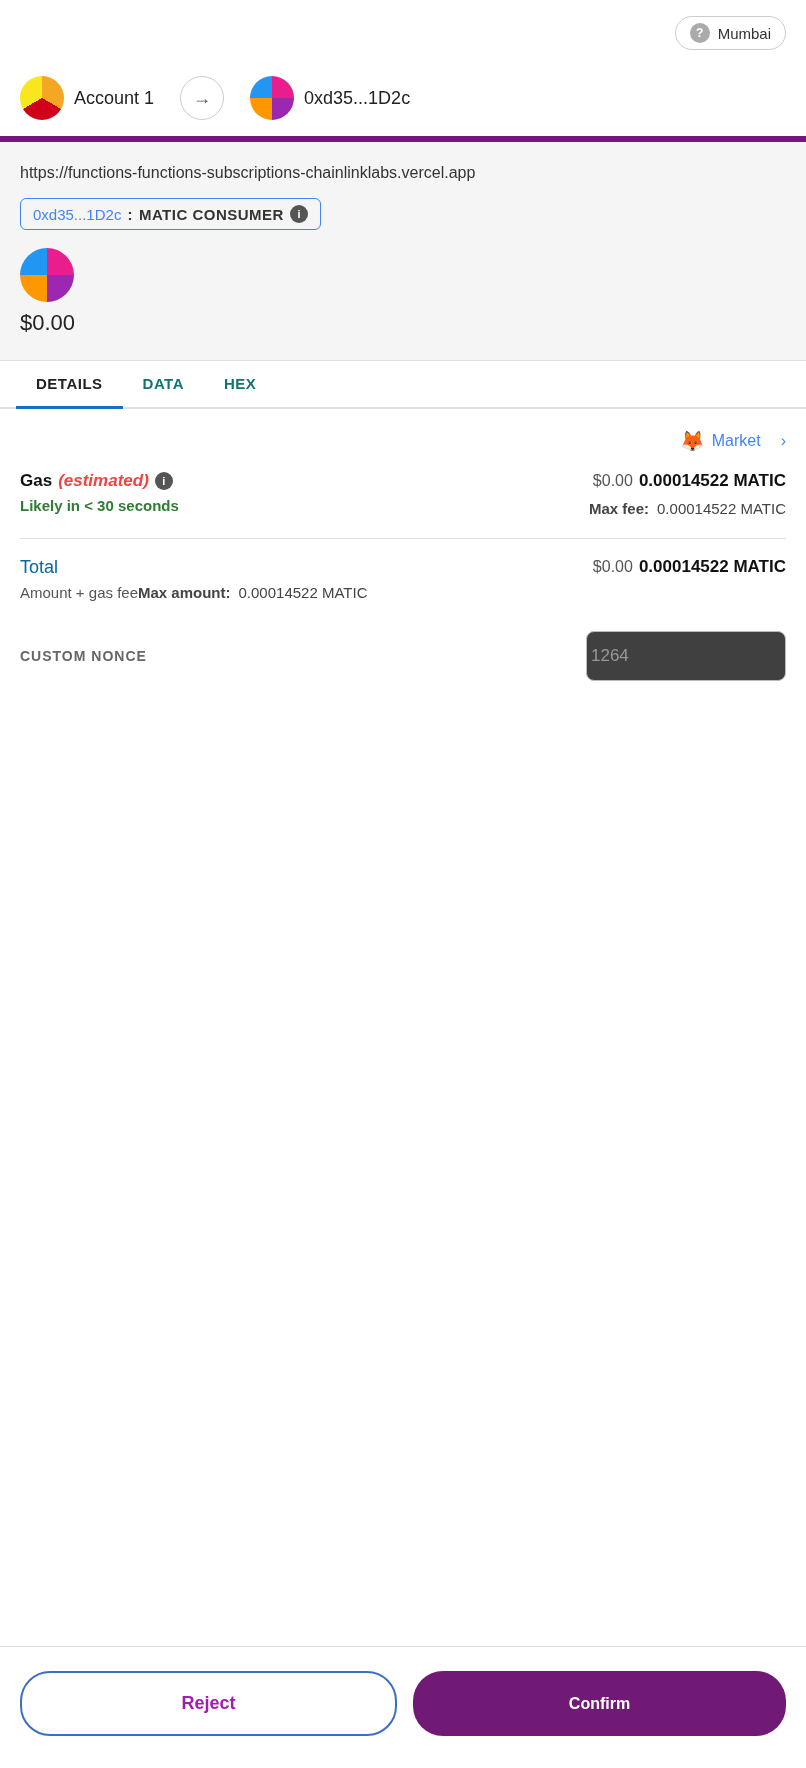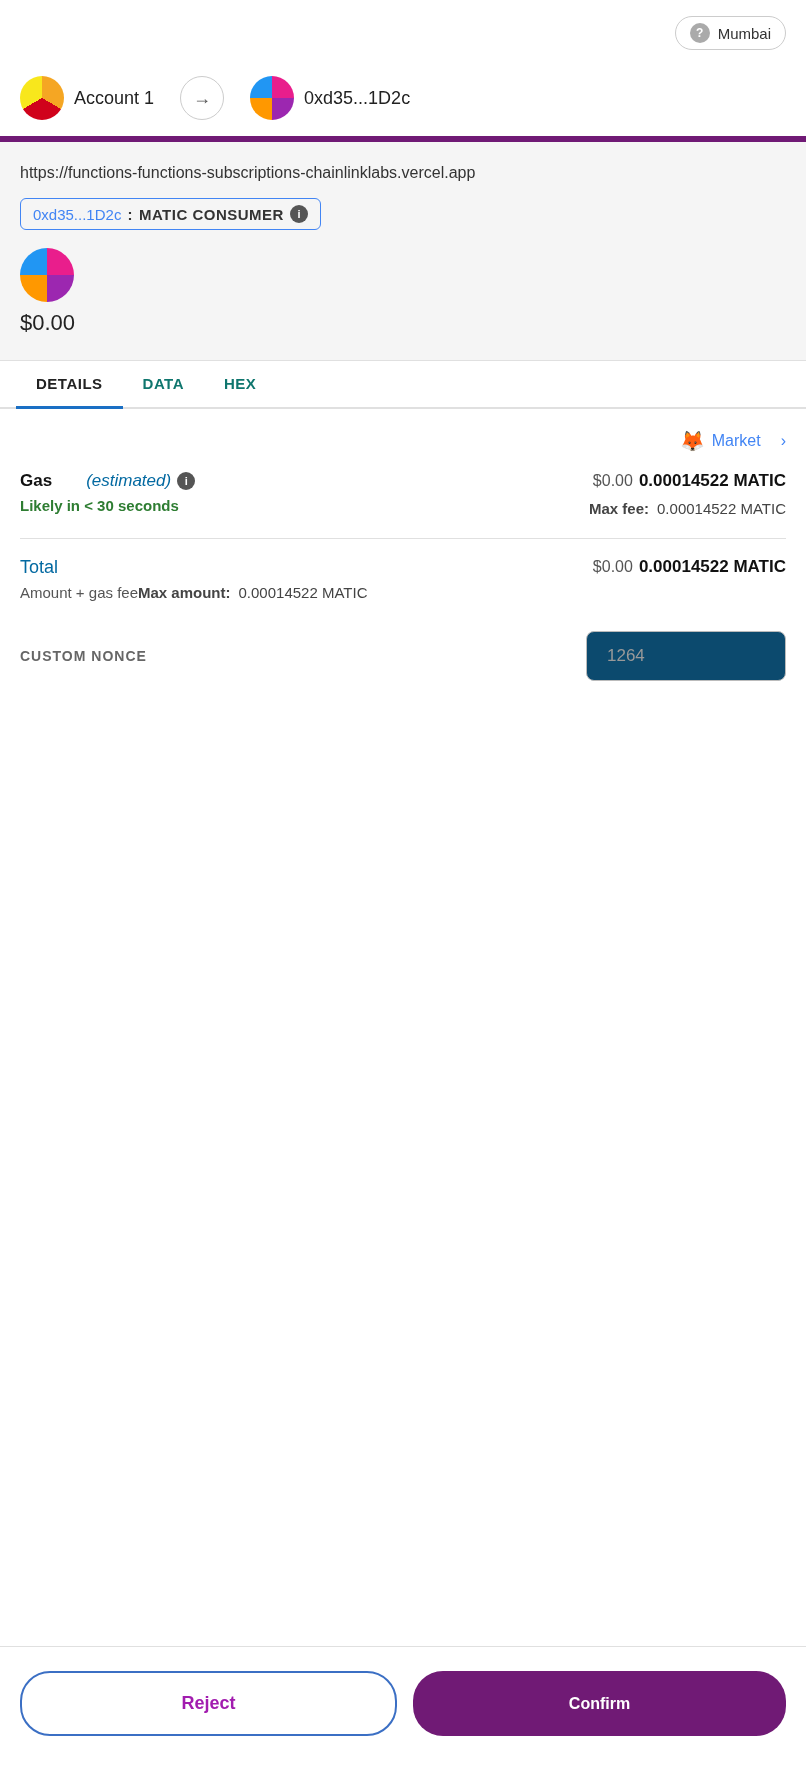--- a/index.html
+++ b/index.html
@@ -193,24 +193,23 @@
     }
     .gas-label {
       font-size: 17px;
       font-weight: 700;
       color: #111;
       display: flex;
       align-items: center;
       gap: 6px;
     }
     .gas-estimated {
-      font-weight: 400;
-      color: #0369a1;
+      font-weight: 700;
+      color: #ef4444;
       font-style: italic;
-      margin-left: 28px;
     }
     .gas-value {
       display: flex;
       align-items: baseline;
       gap: 6px;
       font-size: 16px;
     }
     .gas-usd {
       color: #555;
     }
@@ -286,26 +285,26 @@
     }
     .nonce-label {
       font-size: 14px;
       font-weight: 600;
       color: #666;
       letter-spacing: 1px;
     }
     .nonce-input {
       border: 1.5px solid #bbb;
       border-radius: 8px;
-      padding: 14px 20px;
+      padding: 14px 4px;
       font-size: 17px;
       color: #999;
       width: 200px;
       text-align: left;
-      background: #0c4a6e;
+      background: #404040;
       margin-left: 24px;
     }
 
     
     .bottom-bar {
       position: absolute;
       bottom: 0;
       left: 0;
       right: 0;
       display: flex;

